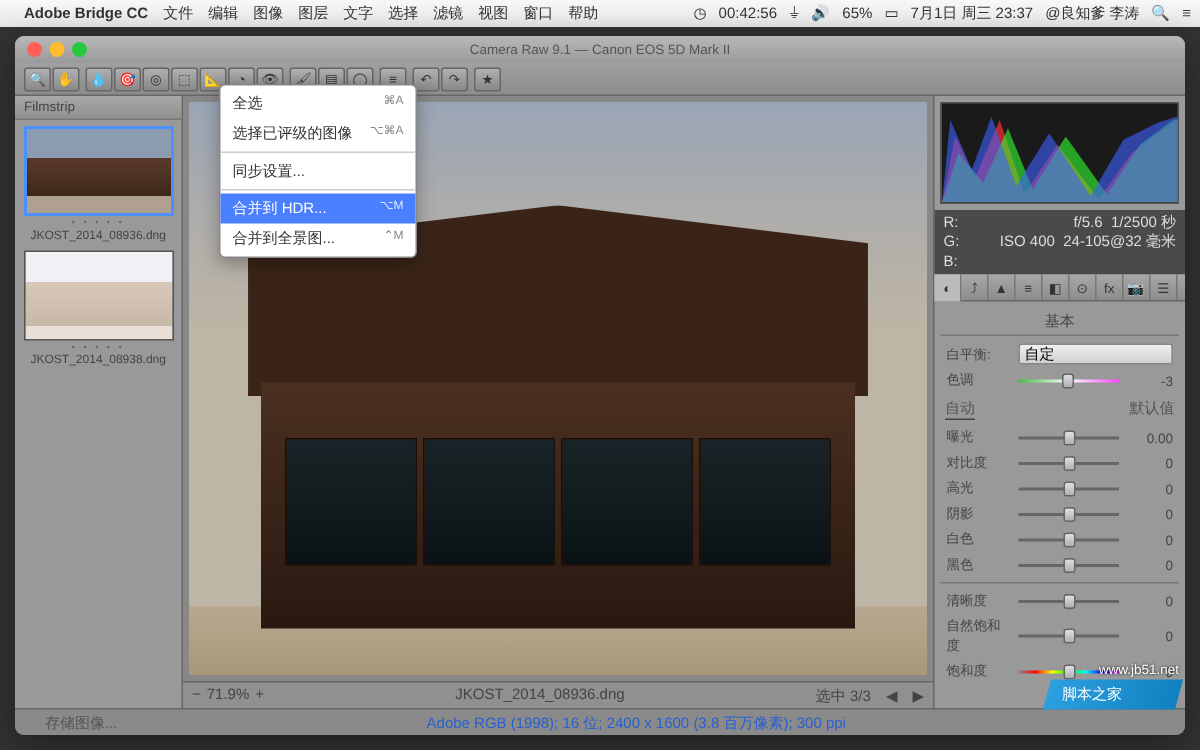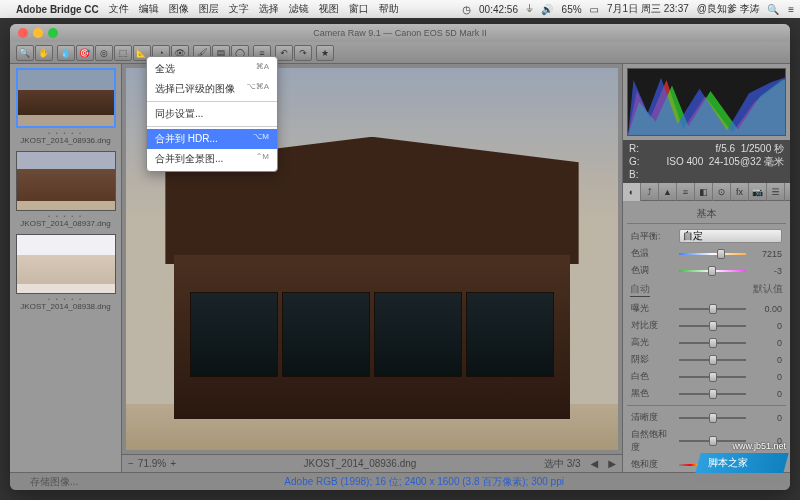--- a/index.html
+++ b/index.html
@@ -141,30 +141,26 @@
       <div class="tb-btn">↶</div>
       <div class="tb-btn">↷</div>
     </div>
     <div class="tb-group">
       <div class="tb-btn">★</div>
     </div>
   </div>
 
   <div class="content">
     <div class="filmstrip">
+      <div class="fs-header">Filmstrip</div>
       <div class="fs-body">
         <div class="thumb sel">
           <div class="thumb-img t1"></div>
           <div class="thumb-stars">• • • • •</div>
           <div class="thumb-label">JKOST_2014_08936.dng</div>
-        </div>
-        <div class="thumb">
-          <div class="thumb-img t2"></div>
-          <div class="thumb-stars">• • • • •</div>
-          <div class="thumb-label">JKOST_2014_08937.dng</div>
         </div>
         <div class="thumb">
           <div class="thumb-img t3"></div>
           <div class="thumb-stars">• • • • •</div>
           <div class="thumb-label">JKOST_2014_08938.dng</div>
         </div>
       </div>
     </div>
 
     <div class="preview">
@@ -227,28 +223,20 @@
       <div class="panel-body">
         <div class="panel-title">基本</div>
 
         <div class="row">
           <div class="row-label">白平衡:</div>
           <div class="select">
               <span>自定</span>
             </div>
         </div>
         <div class="row">
-          <div class="row-label">色温</div>
-          <div class="slider">
-              <div class="slider-track temp-track"></div>
-              <div class="slider-thumb" style="left:62%"></div>
-            </div>
-          <div class="row-value">7215</div>
-        </div>
-        <div class="row">
           <div class="row-label">色调</div>
           <div class="slider">
               <div class="slider-track tint-track"></div>
               <div class="slider-thumb" style="left:49%"></div>
             </div>
           <div class="row-value">-3</div>
         </div>
 
         <div class="mini-tabs">
           <span class="active">自动</span>

